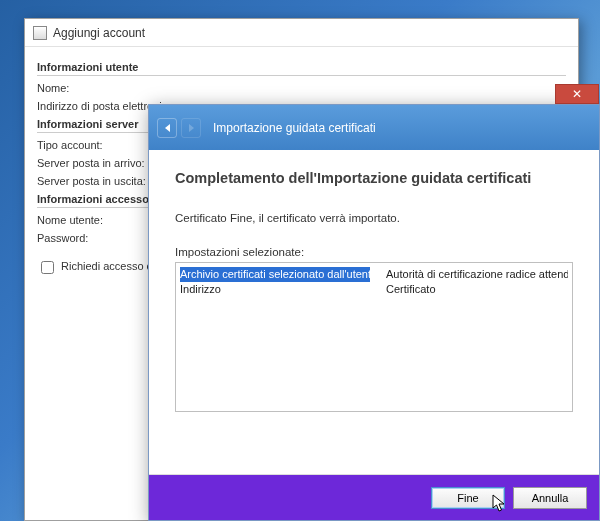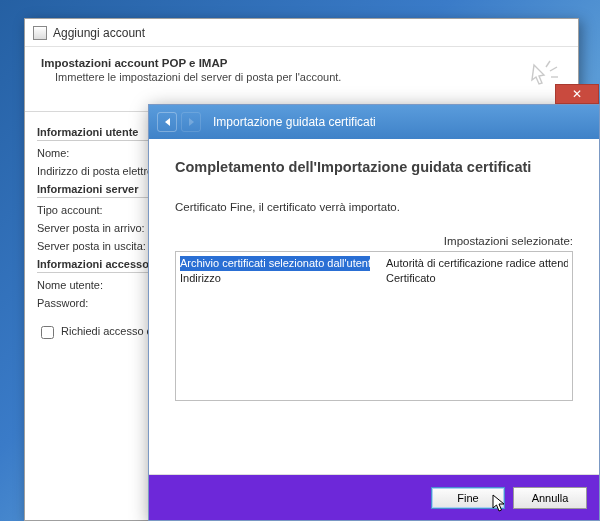--- a/index.html
+++ b/index.html
@@ -93,21 +93,21 @@
     top: 104px;
     width: 452px;
     height: 417px;
     background: #fff;
     border: 1px solid #7b99c4;
     box-shadow: 2px 4px 18px rgba(0,0,0,0.4);
     display: flex;
     flex-direction: column;
   }
   .wizard-titlebar {
-    height: 34px;
+    height: 45px;
     background: #4f93d6;
     background: linear-gradient(#5a9cdc,#3f82c8);
     color: #fff;
     display: flex;
     align-items: center;
     padding-left: 8px;
     font-size: 12px;
   }
   .nav-btn {
     width: 20px; height: 20px;
@@ -153,21 +153,20 @@
   }
   .wizard-p {
     font-size: 11.5px;
     color: #333;
     margin-bottom: 22px;
   }
   .wizard-label {
     font-size: 11.5px;
     color: #333;
     margin-bottom: 4px;
-    text-align: right;
   }
   .settings-box {
     border: 1px solid #bfbfbf;
     background: #fff;
     height: 150px;
     padding: 4px;
     font-size: 11px;
     overflow: hidden;
   }
   .settings-row { display: flex; gap: 16px; line-height: 15px; }
@@ -213,36 +212,20 @@
   .cursor-pointer svg { width: 100%; height: 100%; }
 </style>
 </head>
 <body>
 
 <div class="window-outer">
   <div class="titlebar-outer">
     <div class="appicon"></div>
     <div class="title">Aggiungi account</div>
   </div>
-  <div class="header-section">
-    <div class="header-text">
-      <div class="header-title">Impostazioni account POP e IMAP</div>
-      <div class="header-sub">Immettere le impostazioni del server di posta per l'account.</div>
-    </div>
-    <div class="cursor-icon">
-      <svg viewBox="0 0 40 40">
-          <g stroke="#888" stroke-width="1.4" fill="none">
-        <path d="M12 8 L22 18 L17 19 L20 26 L17 27 L14 20 L10 23 Z"></path>
-        <line x1="28" y1="4" x2="24" y2="10"></line>
-            <line x1="35" y1="10" x2="28" y2="14"></line>
-            <line x1="36" y1="20" x2="29" y2="20"></line>
-      </g>
-        </svg>
-    </div>
-  </div>
   <div class="body-outer">
     <div class="section-hdr">Informazioni utente</div>
     <div class="field-label">Nome:</div>
     <div class="field-label">Indirizzo di posta elettronica:</div>
 
     <div class="section-hdr">Informazioni server</div>
     <div class="field-label">Tipo account:</div>
     <div class="field-label">Server posta in arrivo:</div>
     <div class="field-label">Server posta in uscita:</div>
 

